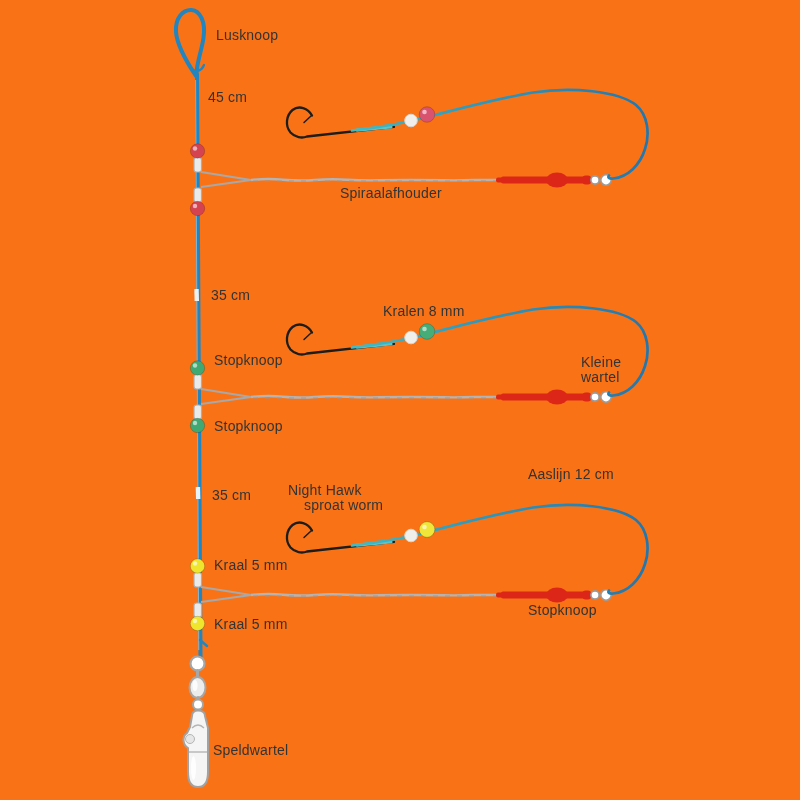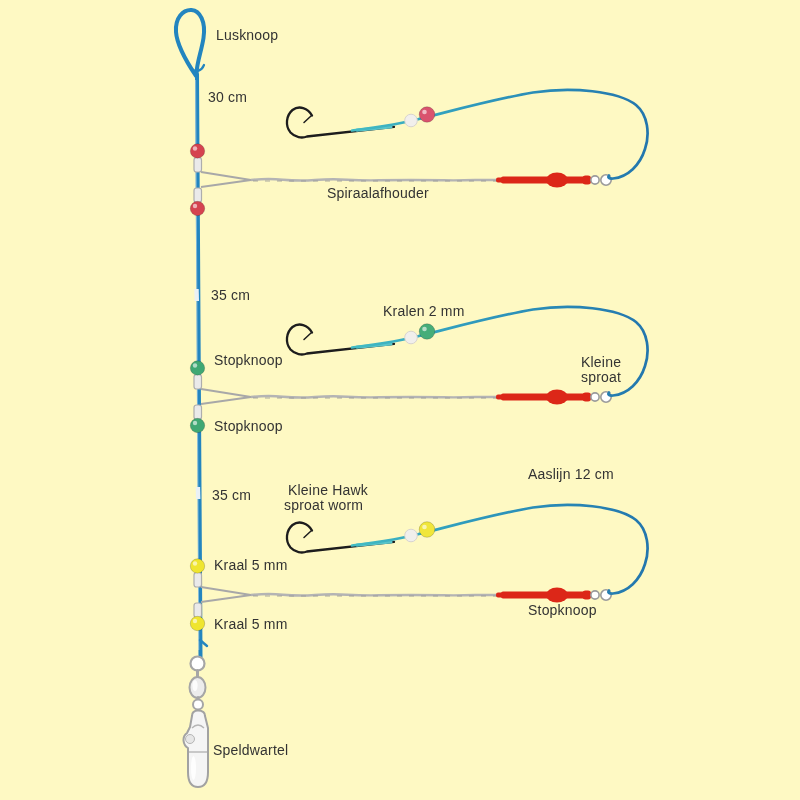--- a/index.html
+++ b/index.html
@@ -1,17 +1,17 @@
 <!DOCTYPE html>
 <html><head>
 <meta charset="utf-8">
 <style>
   html,body{margin:0;padding:0;background:#fff;}
   .canvas{
-    position:relative;width:800px;height:800px;background:#fef9c3;overflow:hidden;
+    position:relative;width:800px;height:800px;background:#f97316;overflow:hidden;
     font-family:"Liberation Sans",sans-serif;
   }
   .canvas svg{position:absolute;left:0;top:0;}
   .lbl{
     position:absolute;font-size:14px;line-height:15px;color:#333;
     white-space:nowrap;letter-spacing:.2px;
   }
 </style>
 </head>
 <body>
@@ -111,30 +111,30 @@
       <path d="M 192,716 Q 192,710.5 198,710.5 Q 205,710.5 205,716 L 208,728 L 208,772
                Q 208,787 198,787 Q 188,787 188,772 L 188,748 C 183,745 181.5,737 187,733 L 190,727 Z" fill="#f5f5f5" stroke="#a2a2a2" stroke-width="2" stroke-linejoin="round"></path>
       <circle cx="190" cy="739" r="4.5" fill="#e6e6e6" stroke="#b5b5b5" stroke-width="1"></circle>
       <path d="M 189,752 L 207,752" stroke="#b5b5b5" stroke-width="1.4"></path>
       <path d="M 192,728 Q 198,722 204,728" fill="none" stroke="#b5b5b5" stroke-width="1.4"></path>
       <ellipse cx="193.5" cy="768" rx="2.5" ry="12" fill="#fff" opacity="0.9"></ellipse>
     </g>
   </svg>
 
   <div class="lbl" style="left:216px;top:28px">Lusknoop</div>
-  <div class="lbl" style="left:208px;top:90px">30 cm</div>
-  <div class="lbl" style="left:327px;top:186px">Spiraalafhouder</div>
+  <div class="lbl" style="left:208px;top:90px">45 cm</div>
+  <div class="lbl" style="left:340px;top:186px">Spiraalafhouder</div>
   <div class="lbl" style="left:211px;top:288px">35 cm</div>
-  <div class="lbl" style="left:383px;top:304px">Kralen 2 mm</div>
+  <div class="lbl" style="left:383px;top:304px">Kralen 8 mm</div>
   <div class="lbl" style="left:214px;top:353px">Stopknoop</div>
   <div class="lbl" style="left:214px;top:419px">Stopknoop</div>
   <div class="lbl" style="left:581px;top:355px">Kleine</div>
-  <div class="lbl" style="left:581px;top:370px">sproat</div>
+  <div class="lbl" style="left:581px;top:370px">wartel</div>
   <div class="lbl" style="left:212px;top:488px">35 cm</div>
-  <div class="lbl" style="left:288px;top:483px">Kleine Hawk</div>
-  <div class="lbl" style="left:284px;top:498px">sproat worm</div>
+  <div class="lbl" style="left:288px;top:483px">Night Hawk</div>
+  <div class="lbl" style="left:304px;top:498px">sproat worm</div>
   <div class="lbl" style="left:528px;top:467px">Aaslijn 12 cm</div>
   <div class="lbl" style="left:214px;top:558px">Kraal 5 mm</div>
   <div class="lbl" style="left:528px;top:603px">Stopknoop</div>
   <div class="lbl" style="left:214px;top:617px">Kraal 5 mm</div>
   <div class="lbl" style="left:213px;top:743px">Speldwartel</div>
 
 </div>
 
 </body></html>

